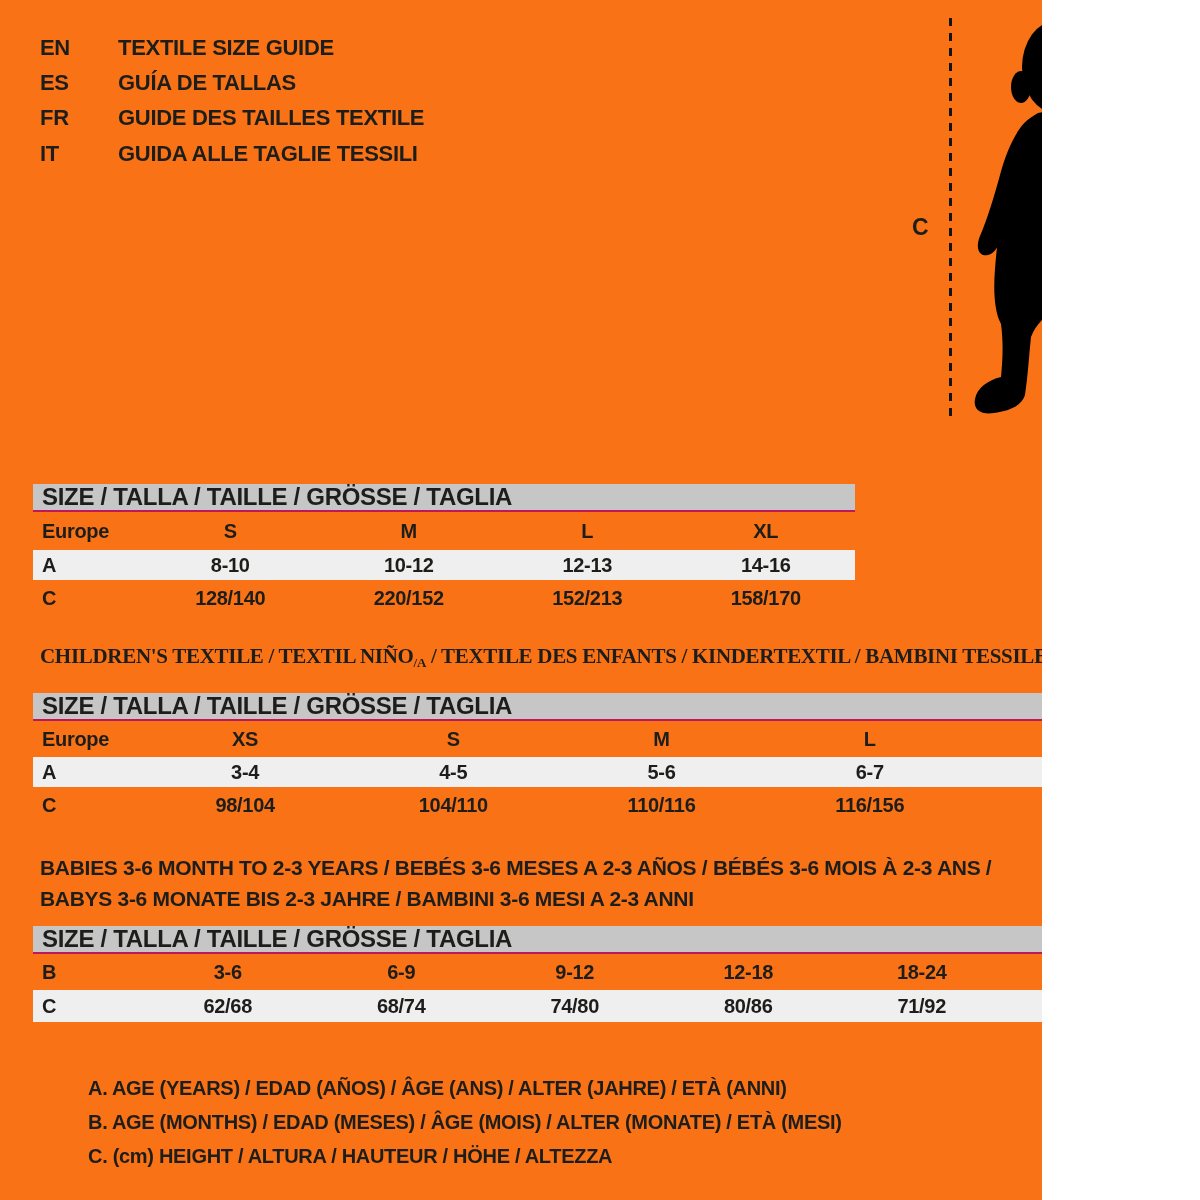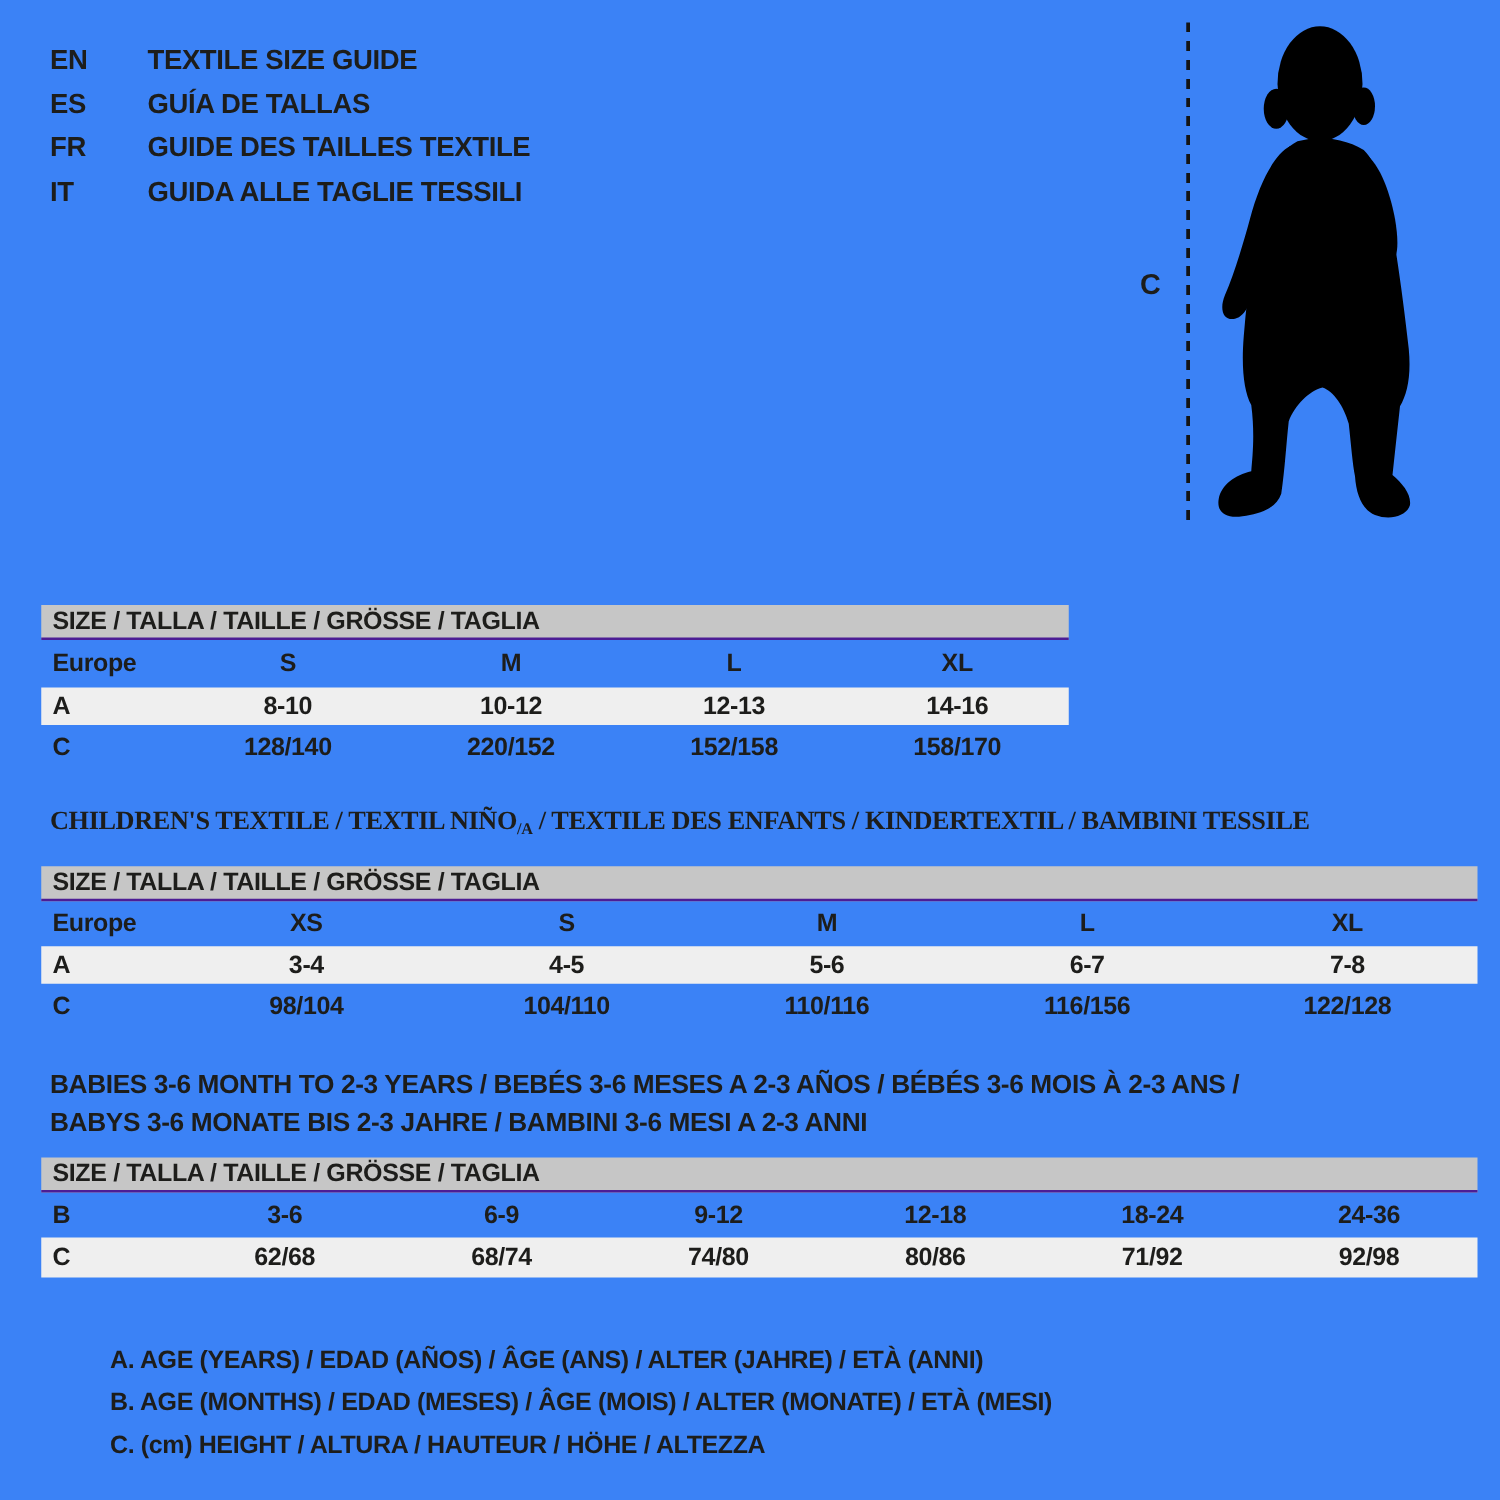--- a/index.html
+++ b/index.html
@@ -1,35 +1,35 @@
 <!DOCTYPE html>
 <html><head>
 <meta charset="utf-8">
 <style>
   html,body{margin:0;padding:0;}
   .canvas{
-    position:relative;width:1200px;height:1200px;background:#3b82f6;overflow:hidden;
+    position:relative;width:1042px;height:1200px;background:#f97316;overflow:hidden;
     font-family:"Liberation Sans",sans-serif;color:#1d1d1b;letter-spacing:-0.3px;
   }
   
   .lang-list{position:absolute;left:40px;top:30px;}
   .lang-row{height:35.4px;display:flex;align-items:center;font-size:22px;font-weight:700;}
   .lang-code{width:78px;}
   
   .measure-line{position:absolute;left:949px;top:18px;width:3px;height:400px;
     background:repeating-linear-gradient(to bottom,#141414 0 8px,transparent 8px 15px);}
   .measure-label{position:absolute;left:912px;top:214px;font-size:23px;font-weight:700;}
   .silhouette{position:absolute;left:968px;top:16px;width:170px;height:402px;}
   
   .sec-title{position:absolute;left:40px;font-size:21px;font-weight:700;white-space:nowrap;}
   .sec-title .subsc{font-size:13px;position:relative;top:4px;font-weight:700;}
   
   .tbl{position:absolute;left:33px;}
-  .tbl-head{height:28px;background:#c6c6c6;border-bottom:2px solid #4c1d95;box-sizing:border-box;
-    display:flex;align-items:center;padding-left:9px;font-size:20px;font-weight:700;text-align:center;}
+  .tbl-head{height:28px;background:#c6c6c6;border-bottom:2px solid #be185d;box-sizing:border-box;
+    display:flex;align-items:center;padding-left:9px;font-size:24px;font-weight:700;text-align:center;}
   .trow{display:flex;align-items:center;font-size:20px;font-weight:700;}
   .trow.alt{background:#efefef;}
   .h38{height:38px;} .h36{height:36px;} .h32{height:32px;} .h30{height:30px;}
   .lbl{width:108px;padding-left:9px;box-sizing:border-box;}
   .val{flex:1;text-align:center;}
   
   .legend{position:absolute;left:40px;top:1071px;}
   .legend-line{height:34px;display:flex;align-items:center;font-size:20px;font-weight:700;white-space:nowrap;margin-left:48px;}
 </style>
 </head>
@@ -113,21 +113,21 @@
       <span class="lbl">A</span>
       <span class="val">8-10</span>
       <span class="val">10-12</span>
       <span class="val">12-13</span>
       <span class="val">14-16</span>
     </div>
     <div class="trow h36">
       <span class="lbl">C</span>
       <span class="val">128/140</span>
       <span class="val">220/152</span>
-      <span class="val">152/158</span>
+      <span class="val">152/213</span>
       <span class="val">158/170</span>
     </div>
   </div>
 
   <div class="sec-title" style="top:644px;font-family:Liberation Serif, serif;"><span>CHILDREN'S TEXTILE / TEXTIL NIÑO</span><span class="subsc">/A</span><span> / TEXTILE DES ENFANTS / KINDERTEXTIL / BAMBINI TESSILE</span></div>
   <div class="tbl" style="top:693px;width:1149px;">
     <div class="tbl-head">SIZE / TALLA / TAILLE / GRÖSSE / TAGLIA</div>
     <div class="trow h36">
       <span class="lbl">Europe</span>
       <span class="val">XS</span>

